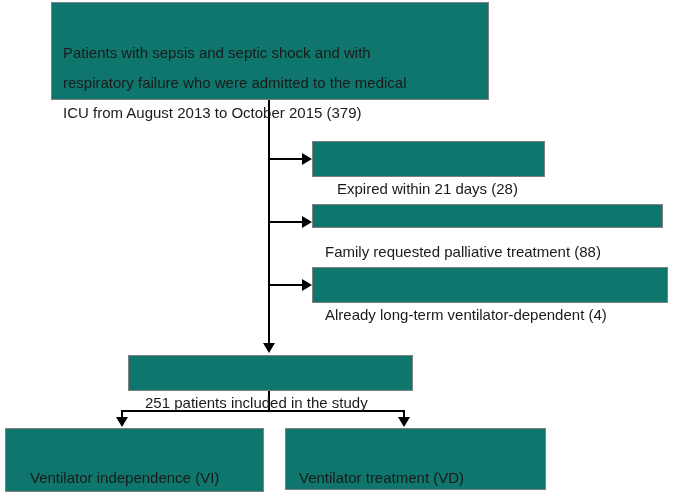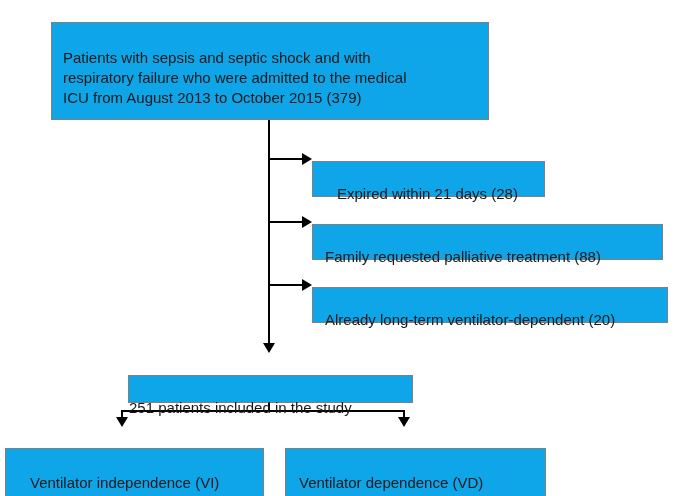--- a/index.html
+++ b/index.html
@@ -16,26 +16,25 @@
     position: relative;
     width: 685px;
     height: 496px;
     background: #ffffff;
     overflow: hidden;
   }
   .box {
     position: absolute;
     box-sizing: border-box;
     border: 1.5px solid #808080;
-    background: #0ea5e9;
+    background: #0f766e;
     font-size: 15px;
-    line-height: 20px;
+    line-height: 30px;
     color: #1a1a1a;
     white-space: pre-line;
-    margin-top: 20px;
   }
   .box .txt {
     display: block;
     white-space: pre-line;
   }
   
   #box-enrolled {
     left: 51px;
     top: 2px;
     width: 438px;
@@ -47,37 +46,37 @@
     left: 312px;
     top: 141px;
     width: 233px;
     height: 36px;
     padding: 2px 0 0 24px;
   }
   #box-excl-1 {
     left: 312px;
     top: 204px;
     width: 351px;
-    height: 36px;
+    height: 24px;
     padding: 2px 0 0 12px;
   }
   #box-excl-2 {
     left: 312px;
     top: 267px;
     width: 356px;
     height: 36px;
     padding: 2px 0 0 12px;
   }
   
   #box-included {
     left: 128px;
     top: 355px;
     width: 285px;
-    height: 28px;
-    padding: 2px 0 0 0;
+    height: 36px;
+    padding: 2px 0 0 16px;
   }
   
   #box-outcome-0 {
     left: 5px;
     top: 428px;
     width: 259px;
     height: 64px;
     padding: 4px 0 0 24px;
   }
   #box-outcome-1 {
@@ -145,30 +144,30 @@
 
   <div class="box" id="box-excl-0">
     <span class="txt">Expired within 21 days (28)</span>
   </div>
 
   <div class="box" id="box-excl-1">
     <span class="txt">Family requested palliative treatment (88)</span>
   </div>
 
   <div class="box" id="box-excl-2">
-    <span class="txt">Already long-term ventilator-dependent (20)</span>
+    <span class="txt">Already long-term ventilator-dependent (4)</span>
   </div>
 
   <div class="box" id="box-included">
     <span class="txt">251 patients included in the study</span>
   </div>
 
   <div class="box" id="box-outcome-0">
     <span class="txt">Ventilator independence (VI)</span>
     
   </div>
 
   <div class="box" id="box-outcome-1">
-    <span class="txt">Ventilator dependence (VD)</span>
+    <span class="txt">Ventilator treatment (VD)</span>
     
   </div>
 
 </div>
 
 </body></html>

